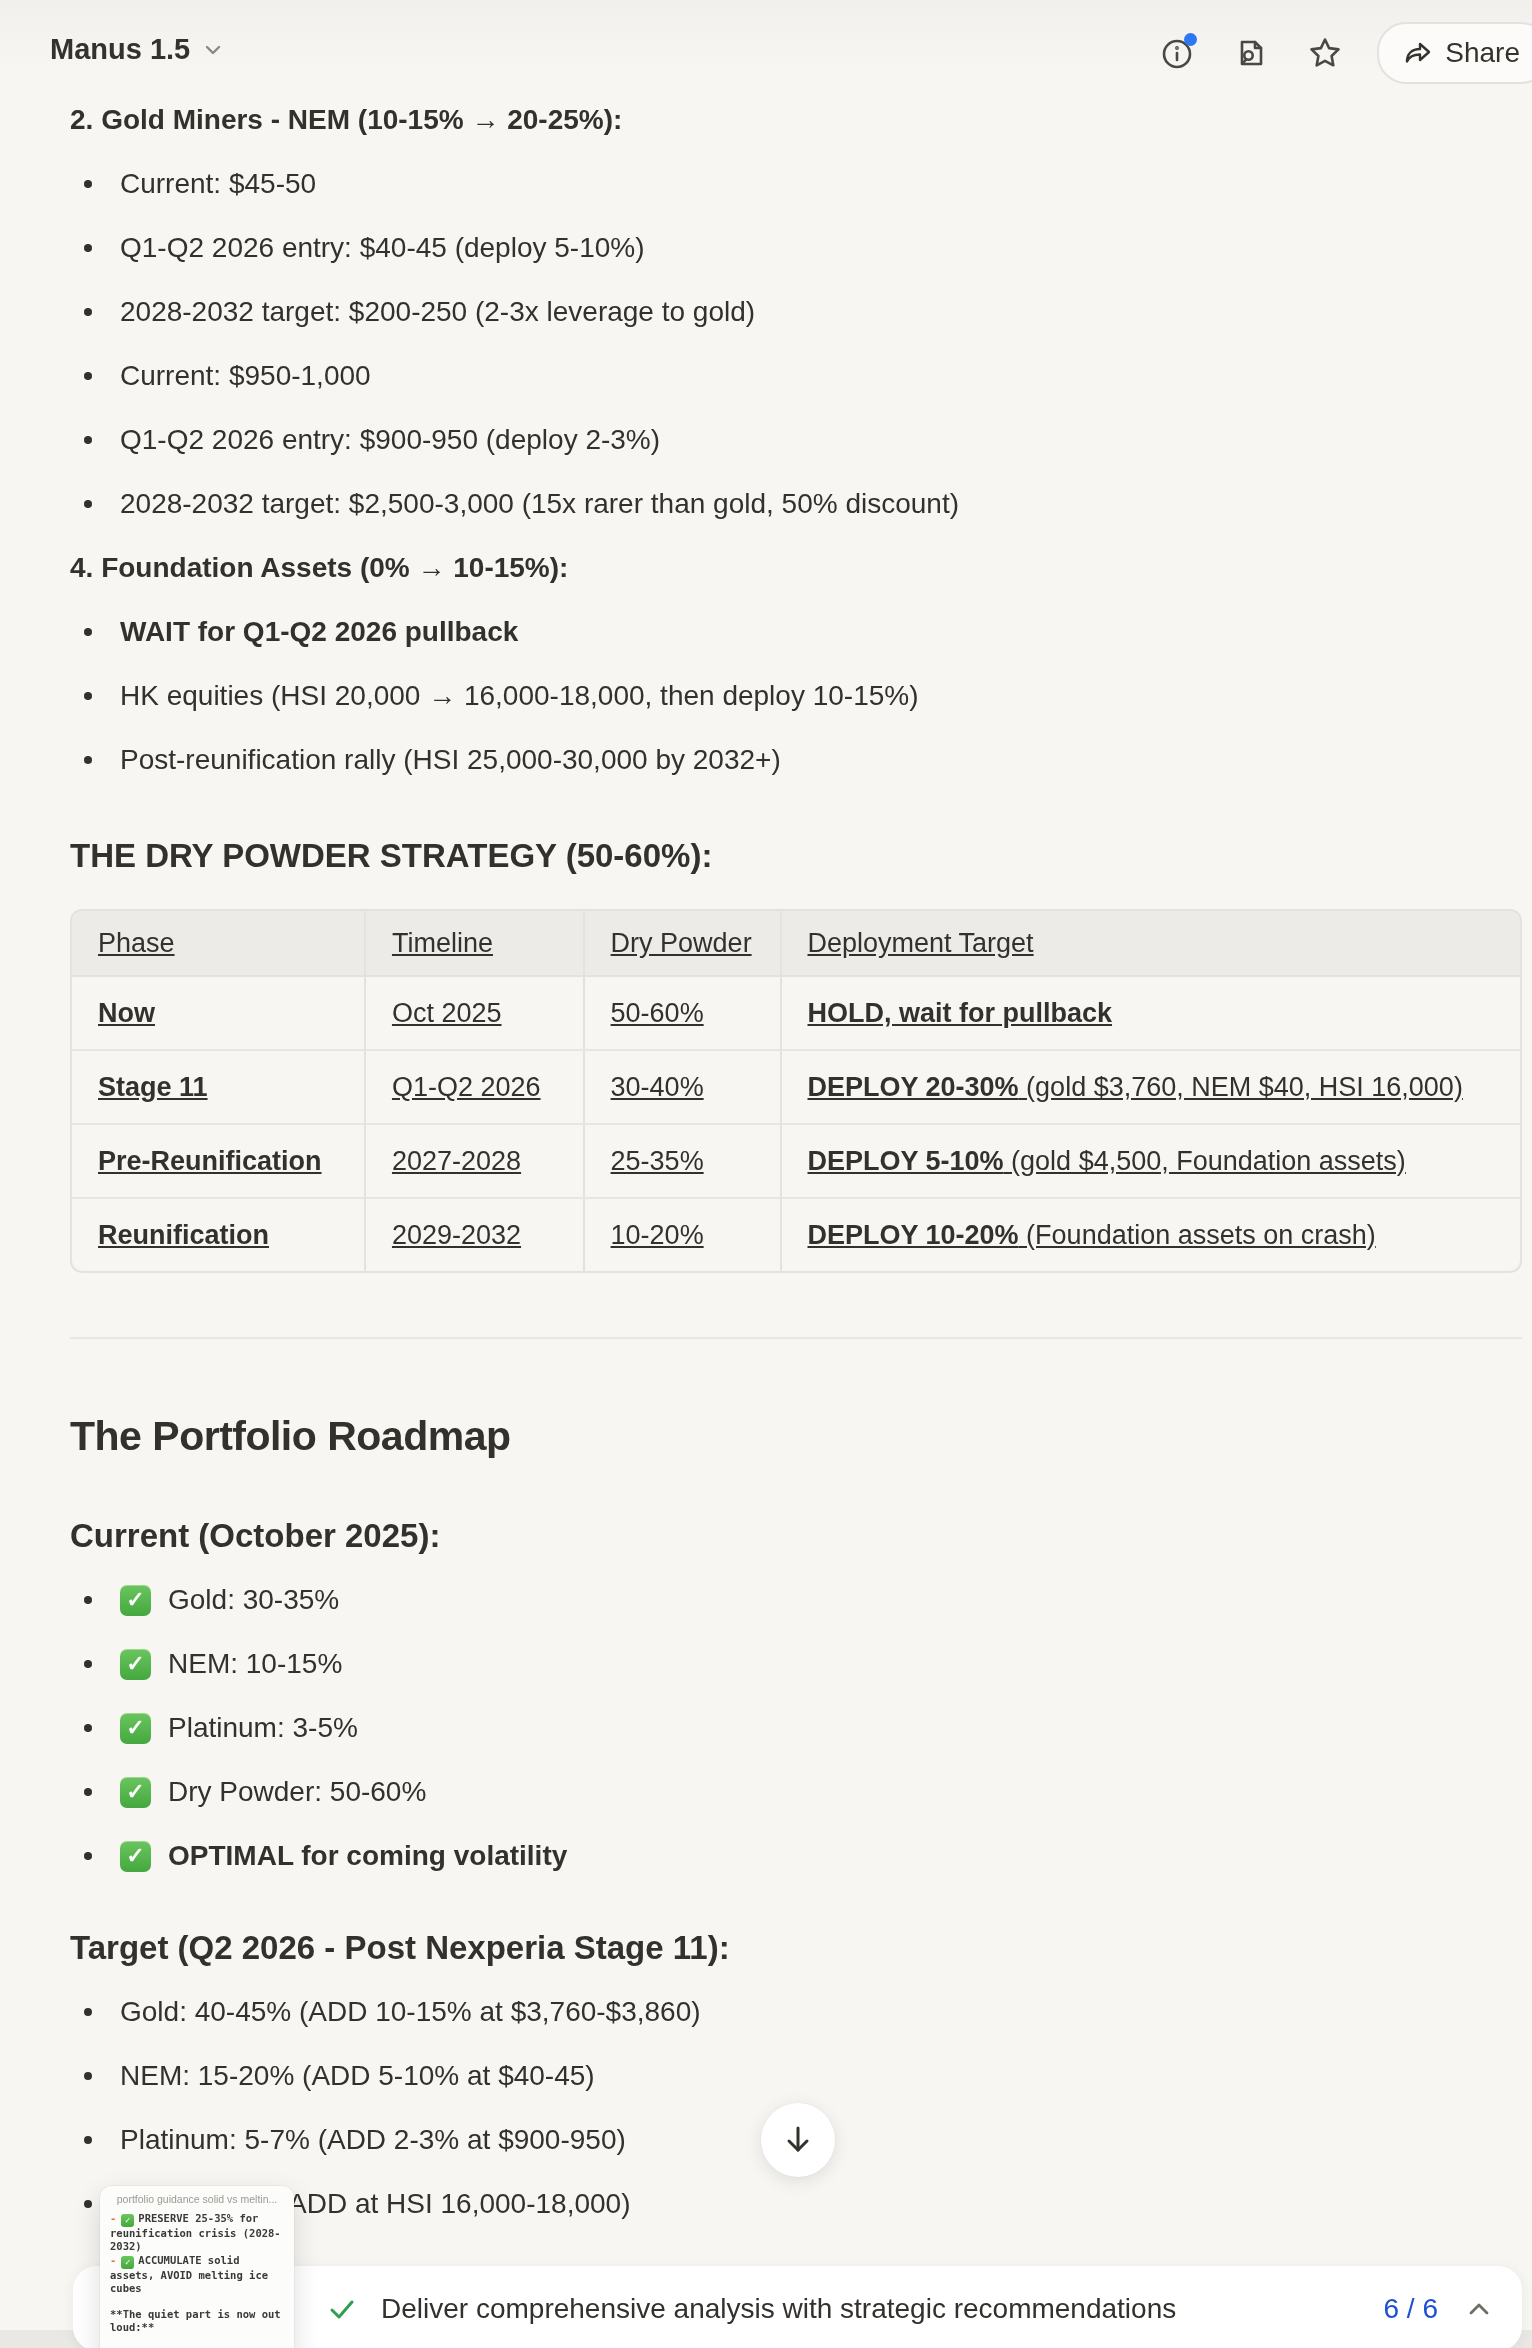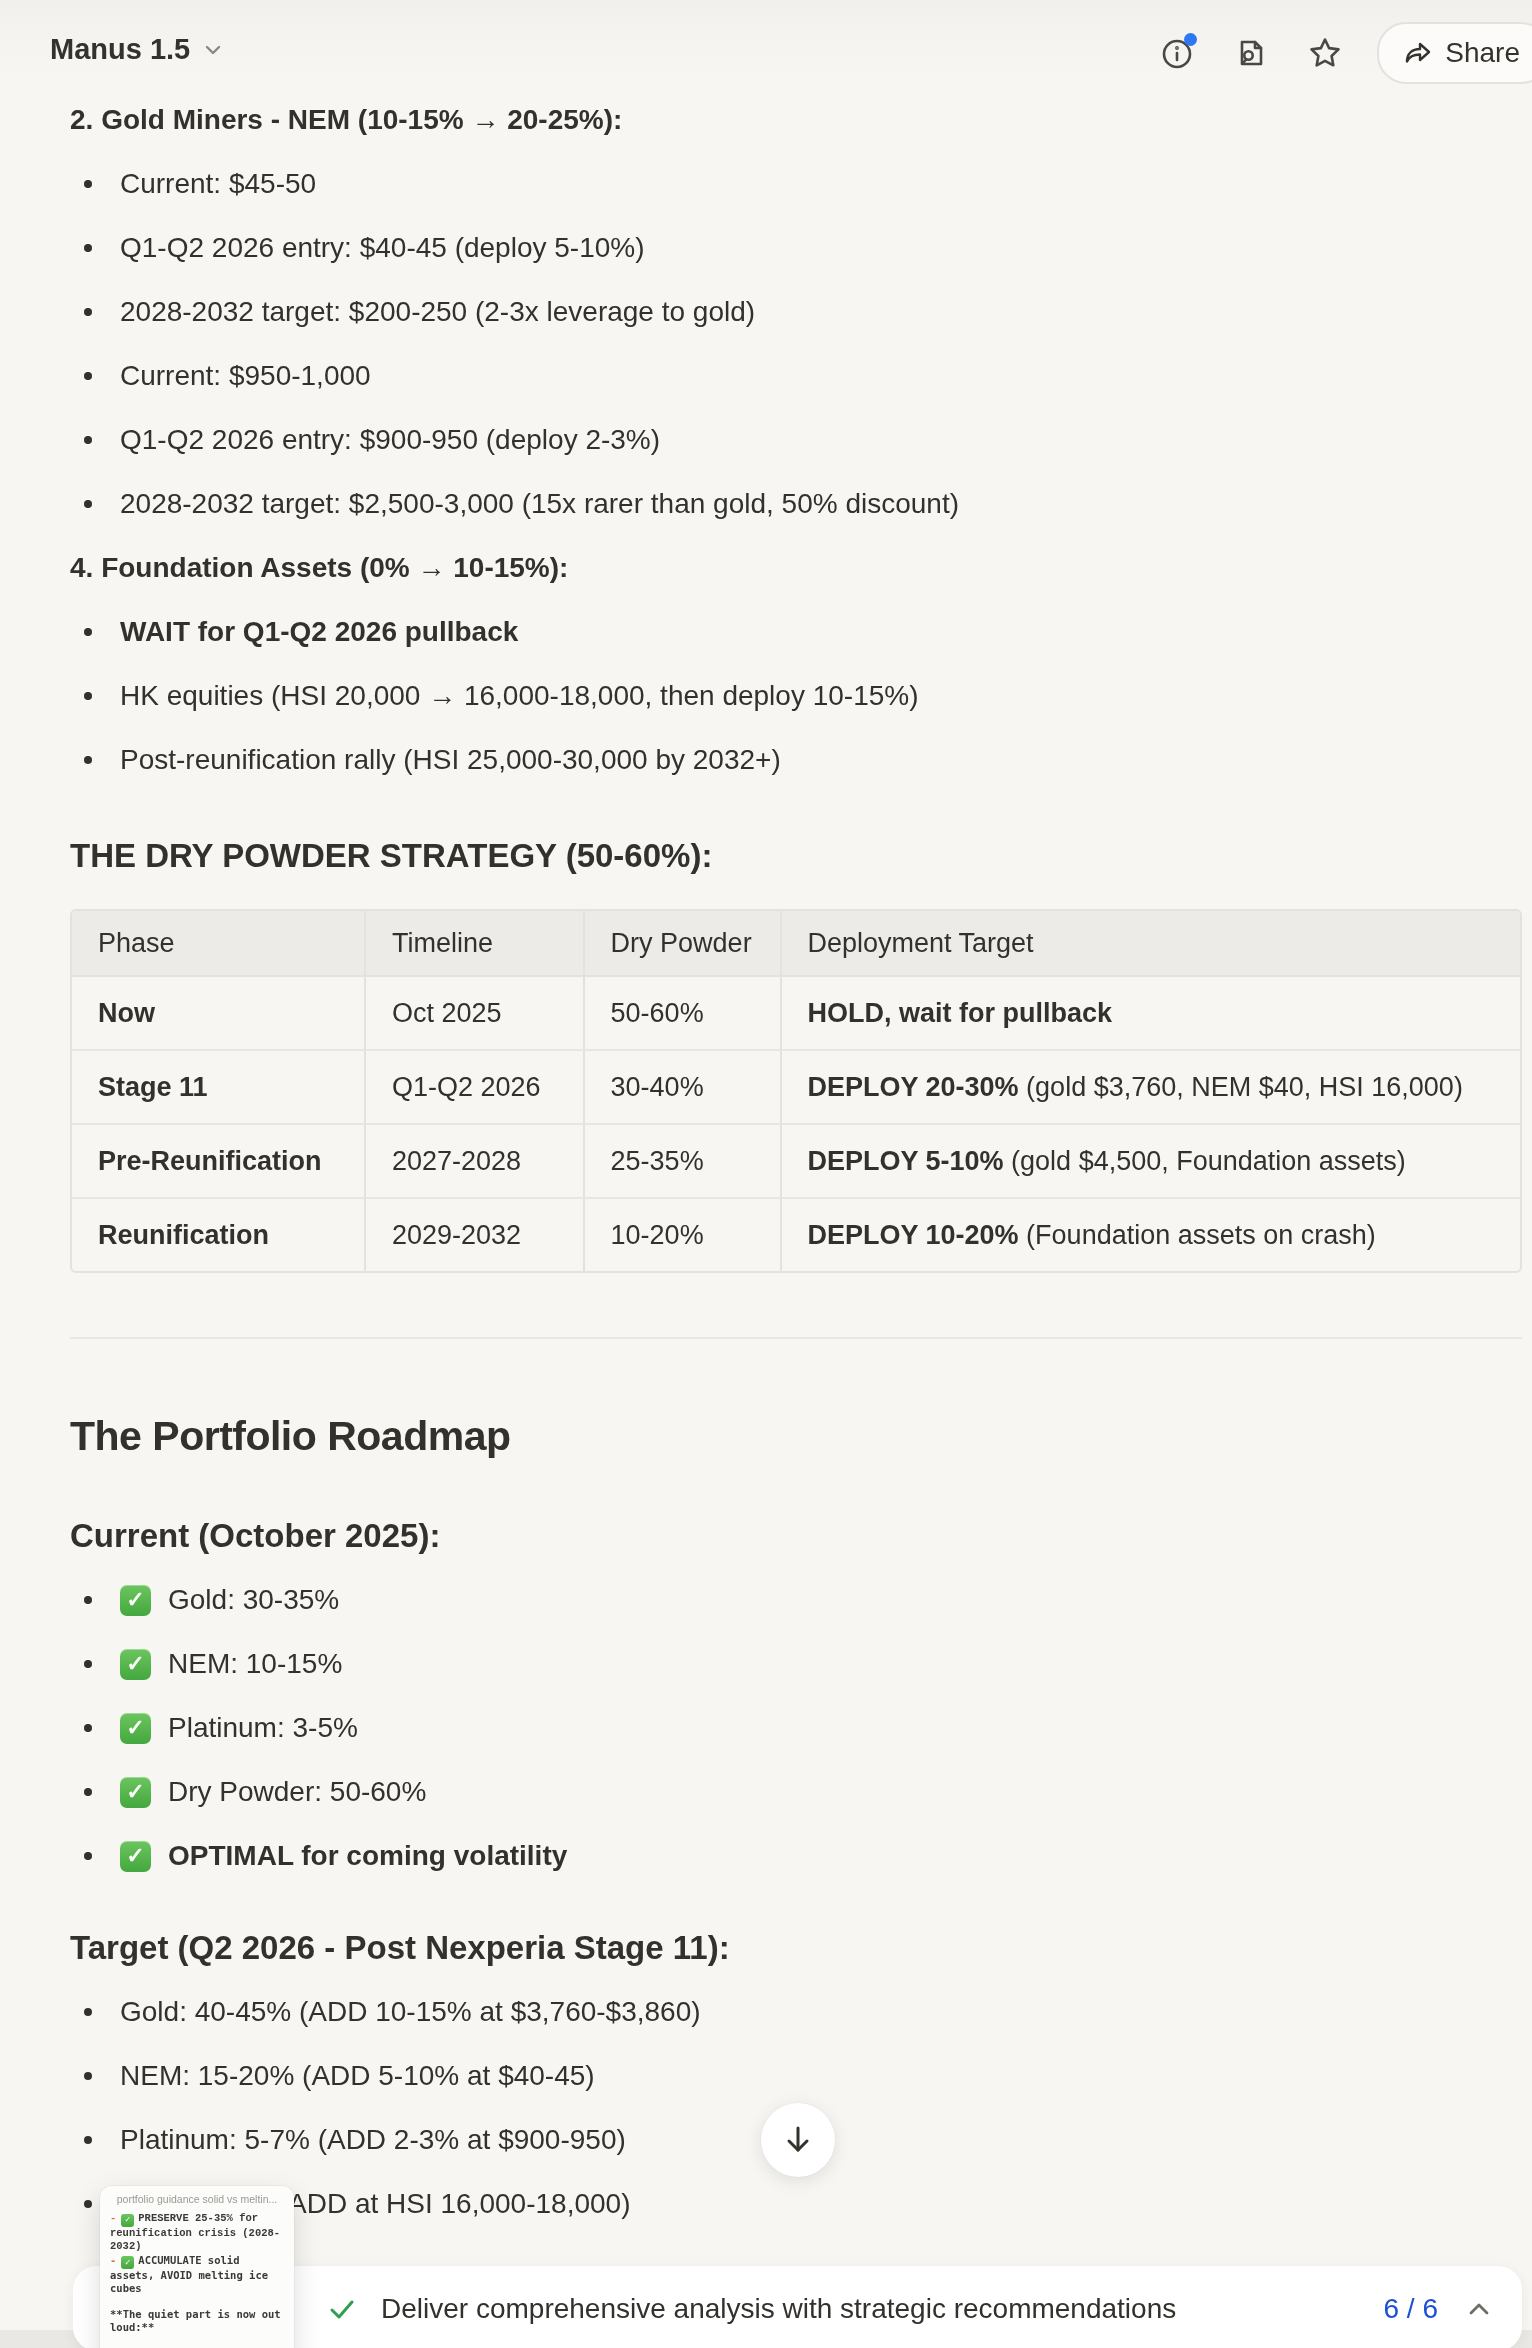--- a/index.html
+++ b/index.html
@@ -60,21 +60,21 @@
   .cbx::after{content:"✓";color:#fff;font-weight:700;font-size:22px;line-height:1;}
   .cbx-sm{
     display:inline-flex;width:13px;height:13px;border-radius:3px;flex:0 0 13px;
     background:linear-gradient(180deg,#6cc55e,#43a83e);
     align-items:center;justify-content:center;margin:0 4px 0 2px;vertical-align:-1px;
   }
   .cbx-sm::after{content:"✓";color:#fff;font-weight:700;font-size:9px;line-height:1;}
   
   table.strategy{
     width:100%;border-collapse:separate;border-spacing:0;font-size:27px;color:#33312c;
-    background:#f7f6f3;border:2px solid #e3e2de;border-radius:6px;overflow:hidden;
+    background:#f7f6f3;border:2px solid #e3e2de;border-radius:12px;overflow:hidden;text-decoration:underline;
   }
   table.strategy th{
     background:#ecebe7;font-weight:500;text-align:left;height:64px;padding:0 26px;
     border-bottom:2px solid #e3e2de;
   }
   table.strategy td{height:72px;padding:0 26px;border-bottom:2px solid #e7e6e2;}
   table.strategy tr:last-child td{border-bottom:none;}
   table.strategy th:not(:last-child),table.strategy td:not(:last-child){border-right:2px solid #e3e2de;}
   .col-phase{width:20.3%;}.col-time{width:15.1%;}.col-dry{width:13.6%;}
   td.phase{font-weight:700;}
@@ -309,21 +309,21 @@
     <span class="chevron-up">
       <svg class="ic" width="30" height="30" viewBox="0 0 30 30" fill="none" stroke="#6f6d67" stroke-width="2.8" stroke-linecap="round" stroke-linejoin="round">
           <polyline points="7,19 15,11 23,19"></polyline>
         </svg>
     </span>
   </span>
 </div>
 
 <div class="popup">
   <div class="popup-title">portfolio guidance solid vs meltin...</div>
-  <div class="pl" style="font-weight:700;font-family:Liberation Mono, monospace;">
+  <div class="pl" style="font-weight:700;">
     <span class="dash">-</span><span class="cbx-sm"></span><span>PRESERVE 25-35% for reunification crisis (2028-2032)</span>
   </div>
   <div class="pl" style="font-weight:700;">
     <span class="dash">-</span><span class="cbx-sm"></span><span>ACCUMULATE solid assets, AVOID melting ice cubes</span>
   </div>
   <div class="gap"></div>
   <div class="pl" style="font-weight:700;">**The quiet part is now out loud:**</div>
   <div class="gap"></div>
   <div class="pl">
     <span class="dash">-</span><span>Foundation is prep</span>

